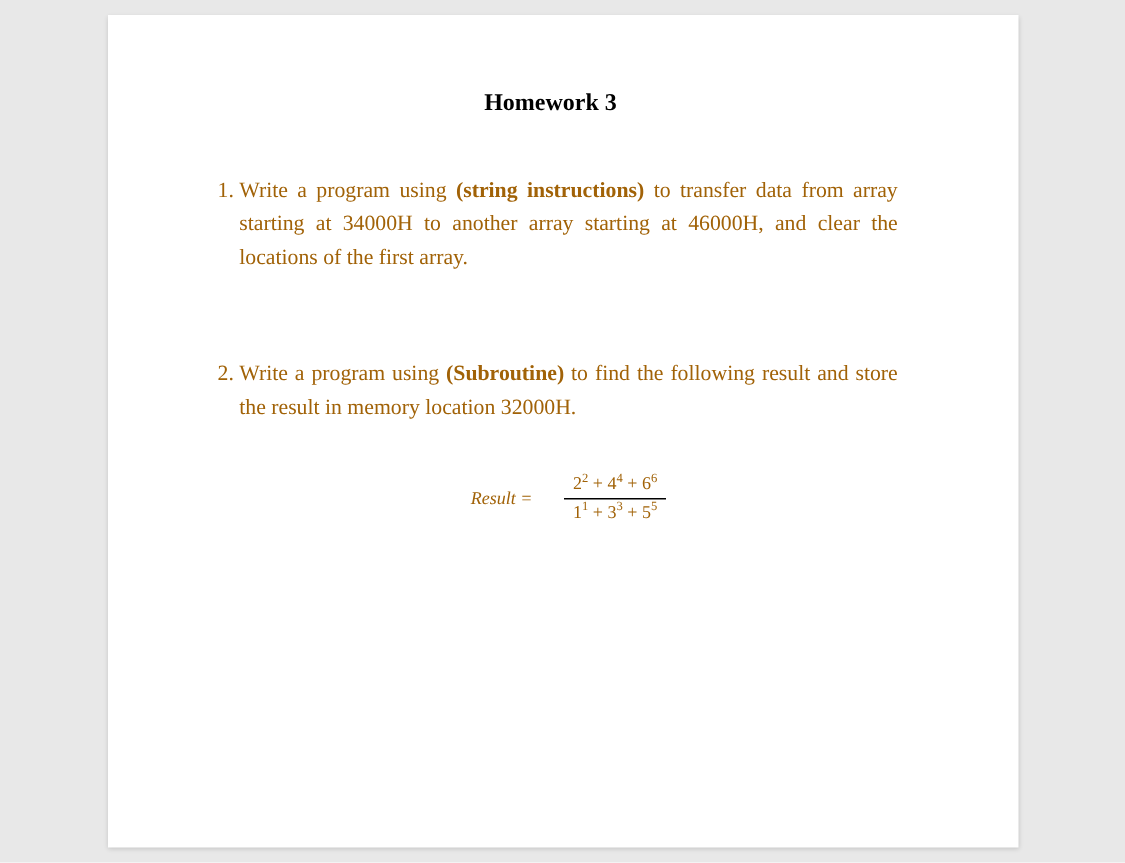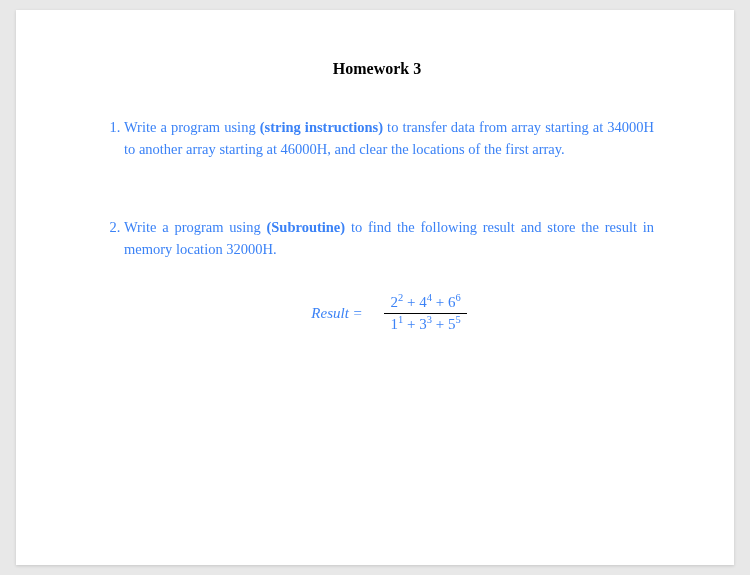--- a/index.html
+++ b/index.html
@@ -9,50 +9,50 @@
     }
     body {
       background: #e8e8e8;
       font-family: "Times New Roman", Times, serif;
       display: flex;
       justify-content: center;
       padding: 10px;
     }
     .page {
       background: #ffffff;
-      width: 718px;
+      width: 607px;
       min-height: 555px;
-      padding: 50px 80px 60px 84px;
+      padding: 50px 80px 60px 64px;
       box-shadow: 0 1px 3px rgba(0,0,0,0.15);
     }
     .title {
       text-align: center;
       font-weight: bold;
       font-size: 16px;
       margin-bottom: 38px;
     }
     .questions {
       list-style-position: outside;
       padding-left: 24px;
     }
     .question {
       font-size: 14.5px;
       line-height: 1.55;
-      color: #3b82f6;
+      color: #a16207;
       margin-bottom: 55px;
       text-align: justify;
     }
     .question .bold {
       font-weight: bold;
     }
     .formula {
       text-align: center;
       font-style: italic;
       margin-top: 32px;
-      font-size: 15px;
+      font-size: 12px;
     }
     .frac {
       display: inline-block;
       vertical-align: middle;
       text-align: center;
       font-style: normal;
       margin-left: 18px;
     }
     .frac .num {
       display: block;

